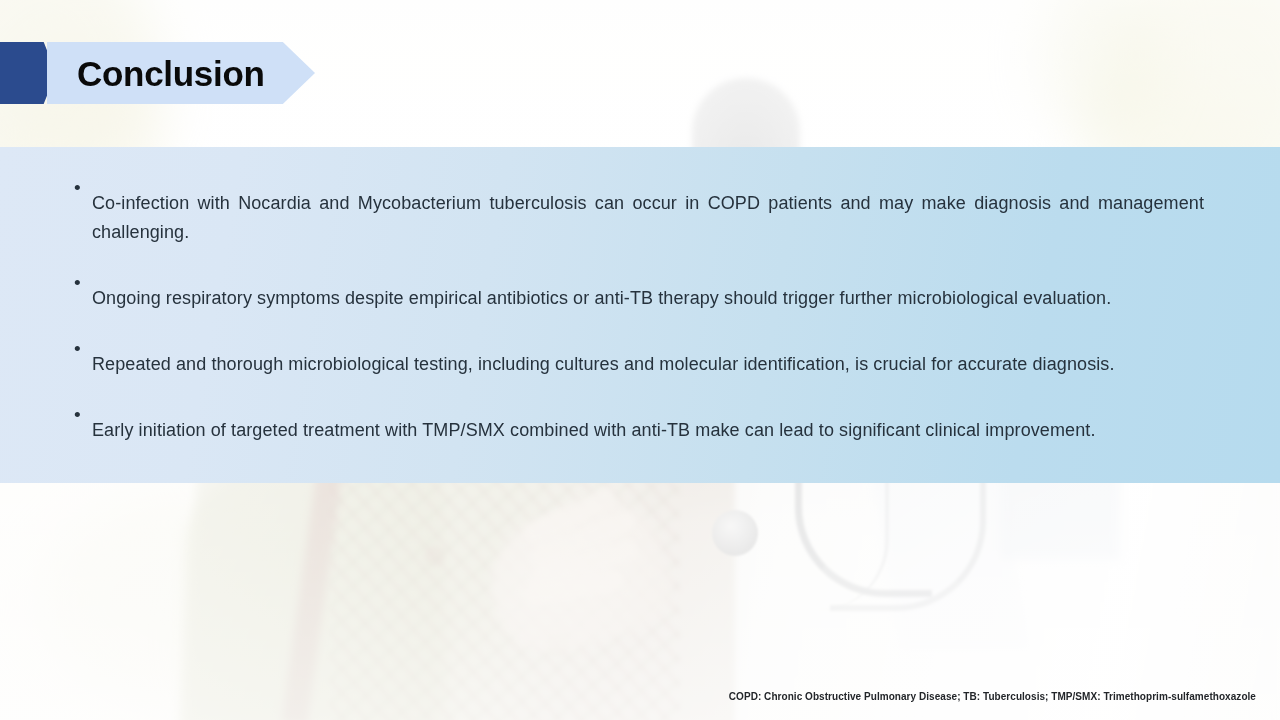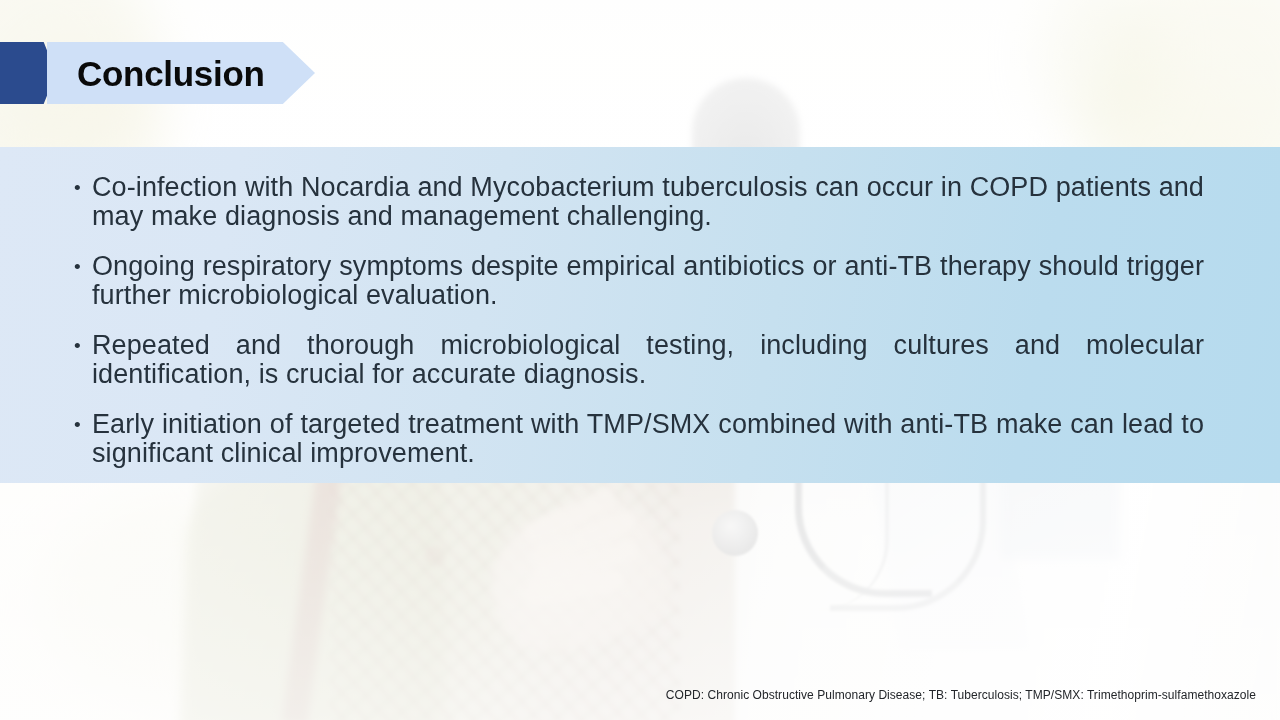--- a/index.html
+++ b/index.html
@@ -253,37 +253,39 @@
   .bullet-dot {
     flex: 0 0 auto;
     width: 18px;
     font-size: 19px;
     line-height: 30px;
     color: #26323d;
     text-align: left;
   }
   .bullet-text {
     flex: 1 1 auto;
-    font-size: 27px;
+    font-size: 18px;
     line-height: 29px;
     color: #26323d;
     text-align: justify;
     text-justify: inter-word;
     letter-spacing: .1px;
+    margin-top: 16px;
   }
 
   
   .footnote {
     position: absolute;
     right: 24px;
     bottom: 18px;
-    font-size: 12px;
+    font-size: 10px;
     color: #23262a;
     letter-spacing: .05px;
     white-space: nowrap;
+    font-weight: bold;
   }
 </style>
 </head>
 <body>
 
 <div class="slide">
 
   <div class="bg-photo">
     <div class="bg-base"></div>
     <div class="bokeh bokeh-a"></div>

